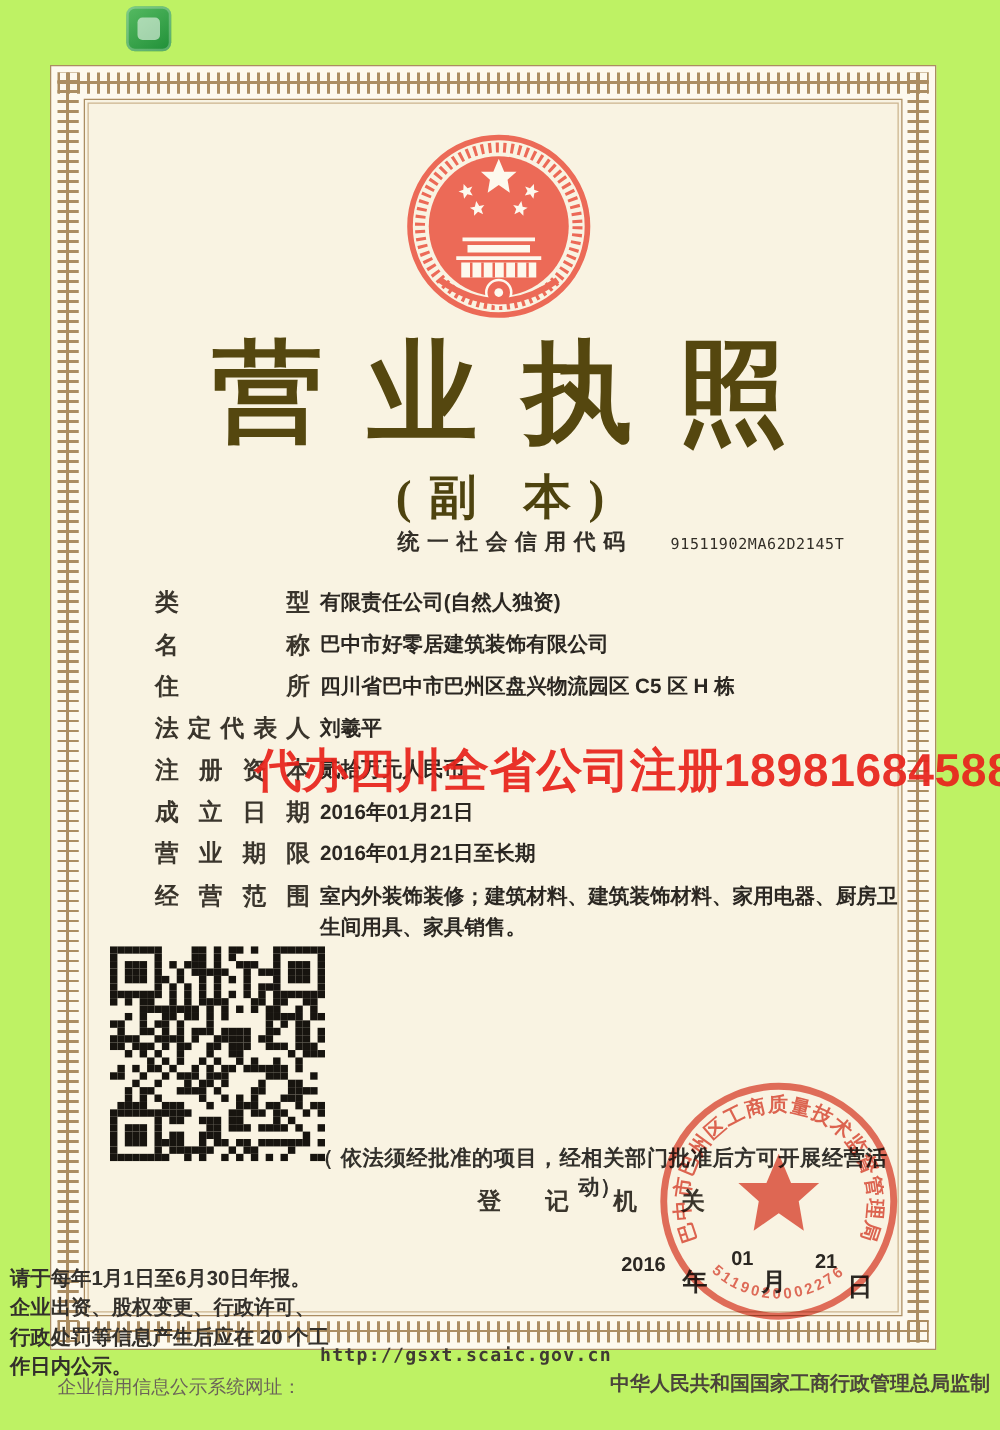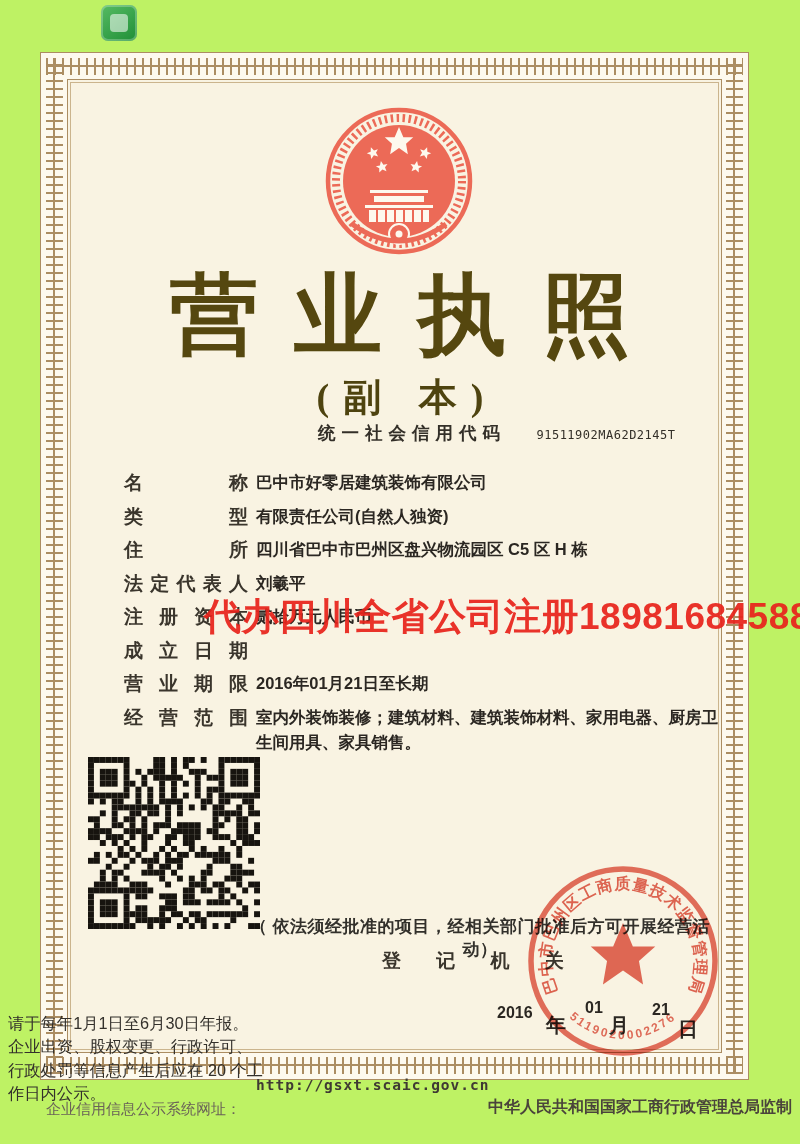--- a/index.html
+++ b/index.html
@@ -61,21 +61,21 @@
     letter-spacing:15px;white-space:nowrap;z-index:3;}
 
   .seal{position:absolute;left:525px;top:863px;width:196px;height:196px;z-index:5;mix-blend-mode:multiply;}
 
   .date-line{position:absolute;left:0;top:0;z-index:4;}
   .date-tok{position:absolute;color:#2b2722;white-space:nowrap;}
   .tok-num{font-weight:700;font-size:16px;}
   .tok-cjk{font-weight:700;font-size:20px;}
 
   
-  .annual-note{position:absolute;left:8px;top:1012px;width:256px;font-size:16.3px;font-weight:400;
+  .annual-note{position:absolute;left:8px;top:1012px;width:256px;font-size:16.3px;font-weight:700;
     color:#33302b;line-height:23.4px;white-space:pre-line;z-index:6;}
   .gov-url{position:absolute;left:256px;top:1077px;font-family:"DejaVu Sans Mono","Liberation Mono",monospace;
     font-size:14.5px;font-weight:700;color:#3f3a33;letter-spacing:1px;z-index:6;}
   .footer-left{position:absolute;left:46px;top:1100px;font-size:15px;color:#6a6358;z-index:6;}
   .footer-right{position:absolute;left:488px;top:1097px;font-size:16px;font-weight:600;color:#4a443b;z-index:6;}
 </style>
 </head>
 <body>
 
 <div class="page">
@@ -123,41 +123,42 @@
 
   <div class="title">营业执照</div>
   <div class="subtitle">(副 本)</div>
   <div class="credit-line">
     <span class="credit-label">统一社会信用代码</span>
     <span class="credit-code">91511902MA62D2145T</span>
   </div>
 
   <div class="fields">
     <div class="row">
+      <span class="flabel">类 型</span>
+      <span class="fvalue">有限责任公司(自然人独资)</span>
+    </div>
+    <div class="row">
       <span class="flabel">名 称</span>
       <span class="fvalue">巴中市好零居建筑装饰有限公司</span>
-    </div>
-    <div class="row">
-      <span class="flabel">类 型</span>
-      <span class="fvalue">有限责任公司(自然人独资)</span>
     </div>
     <div class="row">
       <span class="flabel">住 所</span>
       <span class="fvalue">四川省巴中市巴州区盘兴物流园区 C5 区 H 栋</span>
     </div>
     <div class="row">
       <span class="flabel">法 定 代 表 人</span>
       <span class="fvalue">刘羲平</span>
     </div>
     <div class="row">
       <span class="flabel">注 册 资 本</span>
       <span class="fvalue">贰拾万元人民币</span>
     </div>
     <div class="row">
       <span class="flabel">成 立 日 期</span>
+      <span class="fvalue">2016年01月21日</span>
     </div>
     <div class="row">
       <span class="flabel">营 业 期 限</span>
       <span class="fvalue">2016年01月21日至长期</span>
     </div>
     <div class="row last">
       <span class="flabel">经 营 范 围</span>
       <span class="fvalue">室内外装饰装修；建筑材料、建筑装饰材料、家用电器、厨房卫生间用具、家具销售。</span>
     </div>
   </div>

